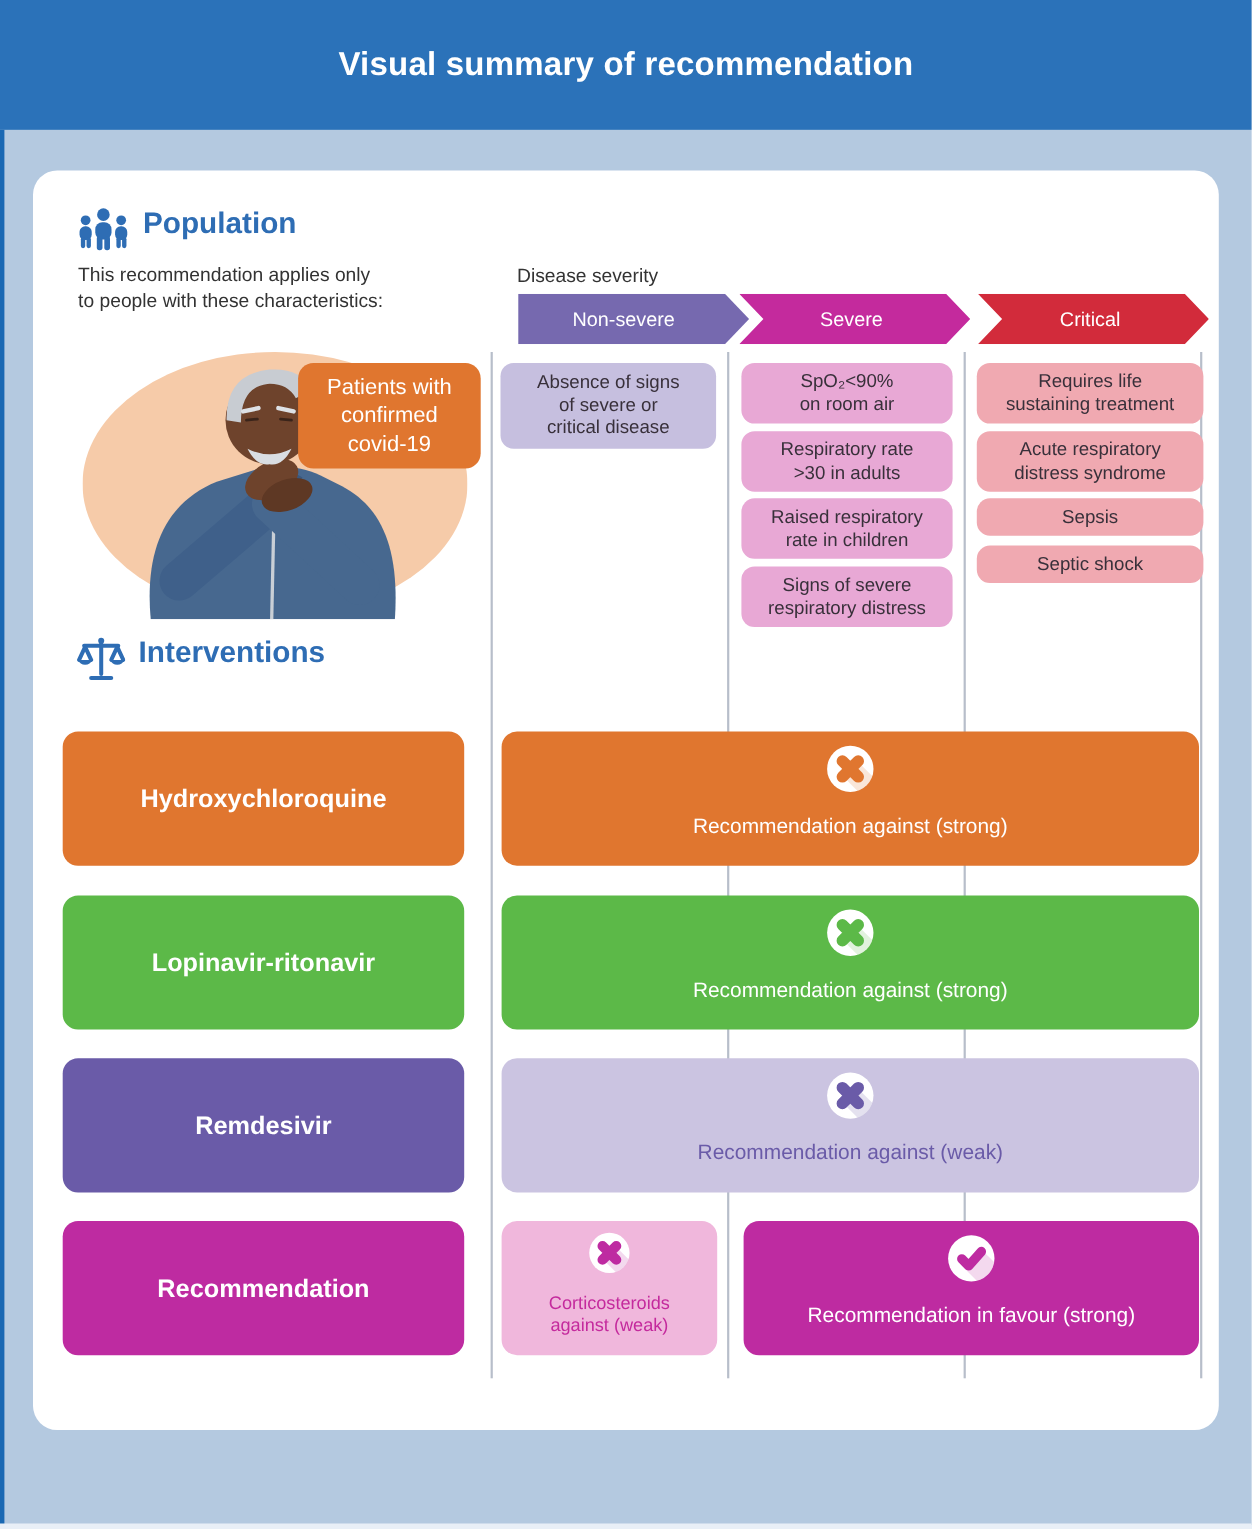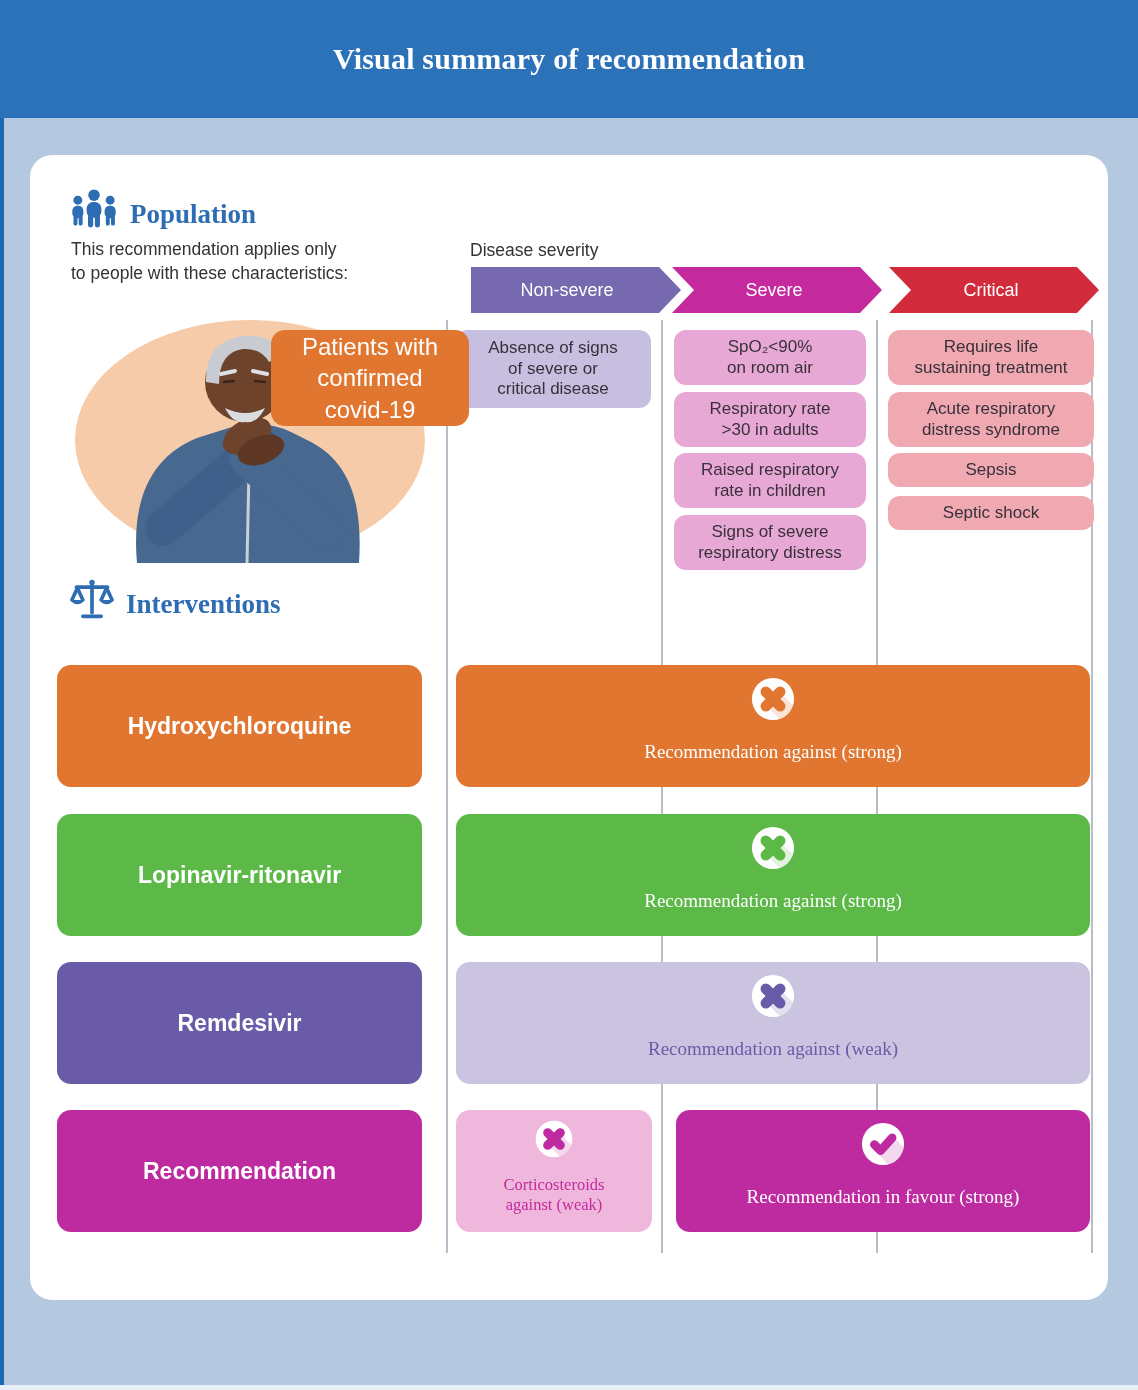--- a/index.html
+++ b/index.html
@@ -13,32 +13,32 @@
     --magenta:#BE2BA1; --magenta-light:#F0B7DC;
     --divider:#B7BECA; --peach:#F6CBA9;
   }
   *{margin:0;padding:0;box-sizing:border-box;}
   html,body{width:1138px;height:1390px;}
   body{font-family:"Liberation Sans","DejaVu Sans",sans-serif;}
   .page{position:relative;width:1138px;height:1390px;background:var(--page-bg);overflow:hidden;}
   .pre{white-space:pre-line;}
 
   .header{position:absolute;left:0;top:0;width:1138px;height:118px;background:var(--header-bg);
-    display:flex;align-items:center;justify-content:center;font-family:Liberation Serif, serif;}
+    display:flex;align-items:center;justify-content:center;}
   .header h1{color:#fff;font-size:30px;font-weight:bold;letter-spacing:.2px;}
 
   .left-edge{position:absolute;left:0;top:118px;width:4px;height:1272px;background:var(--left-edge);}
   .bottom-strip{position:absolute;left:0;bottom:0;width:1138px;height:5px;background:var(--bottom-strip);}
 
   .card{position:absolute;left:30px;top:155px;width:1078px;height:1145px;background:var(--card-bg);border-radius:22px;}
 
   .vline{position:absolute;top:320px;height:933px;width:2px;background:var(--divider);}
   .vline.v1{left:446px;} .vline.v2{left:661px;} .vline.v3{left:876px;} .vline.v4{left:1091px;}
 
-  .section-heading{position:absolute;display:flex;align-items:flex-end;gap:12px;color:var(--heading-blue);font-family:Liberation Serif, serif;}
+  .section-heading{position:absolute;display:flex;align-items:flex-start;gap:12px;color:var(--heading-blue);}
   .section-heading .label{font-size:27px;font-weight:bold;}
   .section-heading svg{display:block;}
 
   .pop-desc{position:absolute;left:71px;top:238px;width:350px;font-size:17.5px;line-height:1.35;color:var(--text-dark);}
 
   .disease-severity{position:absolute;left:470px;top:240px;font-size:17.5px;color:var(--text-dark);}
 
   .arrow{position:absolute;top:267px;width:210px;height:46px;display:flex;align-items:center;justify-content:center;
     color:#fff;font-size:18px;}
   .arrow.first{clip-path:polygon(0 0,188px 0,210px 50%,188px 100%,0 100%);padding-right:18px;margin-left:16px;}
@@ -47,30 +47,30 @@
   .arrow.sv{left:672px;background:var(--severe);justify-content:center;}
   .arrow.cr{left:889px;background:var(--critical);}
 
   .crit-box{position:absolute;border-radius:12px;display:flex;align-items:center;justify-content:center;
     text-align:center;font-size:17px;line-height:1.22;color:var(--criteria-text);padding:11px 6px;}
   .crit-box.ns{left:455px;width:196px;background:var(--nonsevere-light);}
   .crit-box.sv{left:674px;width:192px;background:var(--severe-light);}
   .crit-box.cr{left:888px;width:206px;background:var(--critical-light);}
 
   .illustration{position:absolute;left:75px;top:318px;width:350px;height:245px;}
-  .patient-label{position:absolute;left:271px;top:330px;width:198px;height:96px;background:var(--orange);
+  .patient-label{position:absolute;left:271px;top:330px;width:166px;height:96px;background:var(--orange);
     border-radius:14px;display:flex;align-items:center;justify-content:center;text-align:center;
-    color:#fff;font-size:24px;line-height:1.3;}
+    color:#fff;font-size:20px;line-height:1.3;}
 
   .drug-label{position:absolute;left:57px;width:365px;height:122px;border-radius:14px;
     display:flex;align-items:center;justify-content:center;color:#fff;font-size:23px;font-weight:bold;}
   .rec-bar{position:absolute;height:122px;border-radius:14px;}
   .rec-bar .rec-icon{position:absolute;left:50%;transform:translateX(-50%);top:11px;width:46px;height:46px;}
   .rec-bar .rec-icon svg{width:100%;height:100%;display:block;}
-  .rec-bar .rec-text{position:absolute;left:0;right:0;bottom:24px;text-align:center;font-size:19px;color:#fff;font-family:Liberation Serif, serif;}
+  .rec-bar .rec-text{position:absolute;left:0;right:0;bottom:24px;text-align:center;font-size:19px;color:#fff;}
   .rec-bar.light-text-purple .rec-text{color:var(--purple);}
   .rec-bar.small .rec-icon{width:40px;height:40px;top:9px;}
   .rec-bar.small .rec-text{bottom:16px;font-size:16.5px;line-height:1.25;color:var(--severe);}
   .bg-orange{background:var(--orange);} .bg-green{background:var(--green);}
   .bg-purple{background:var(--purple);} .bg-purple-light{background:var(--purple-light);}
   .bg-magenta{background:var(--magenta);} .bg-magenta-light{background:var(--magenta-light);}
   .ic-orange{color:var(--orange);} .ic-green{color:var(--green);}
   .ic-purple{color:var(--purple);} .ic-magenta{color:var(--magenta);}
 </style>
 </head>

